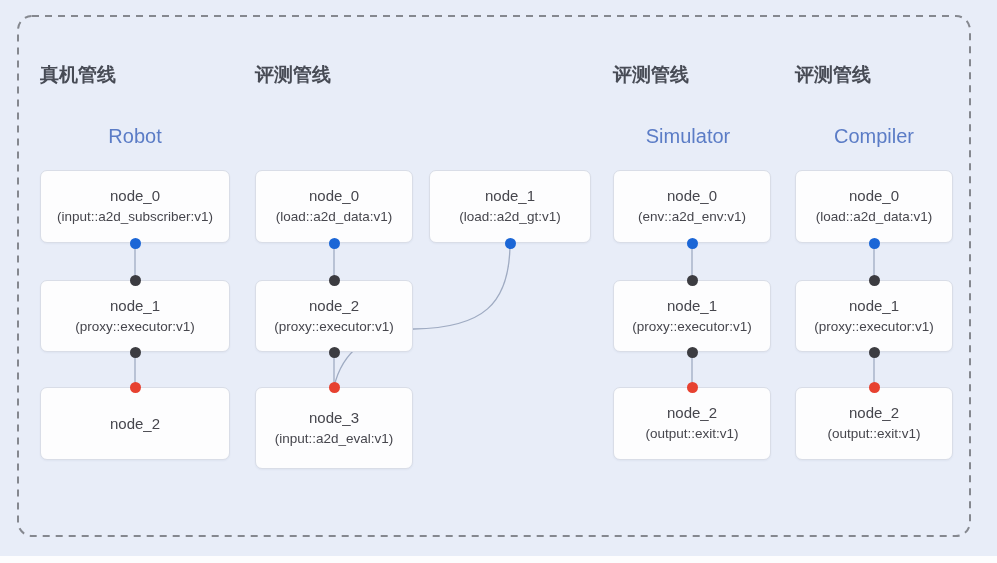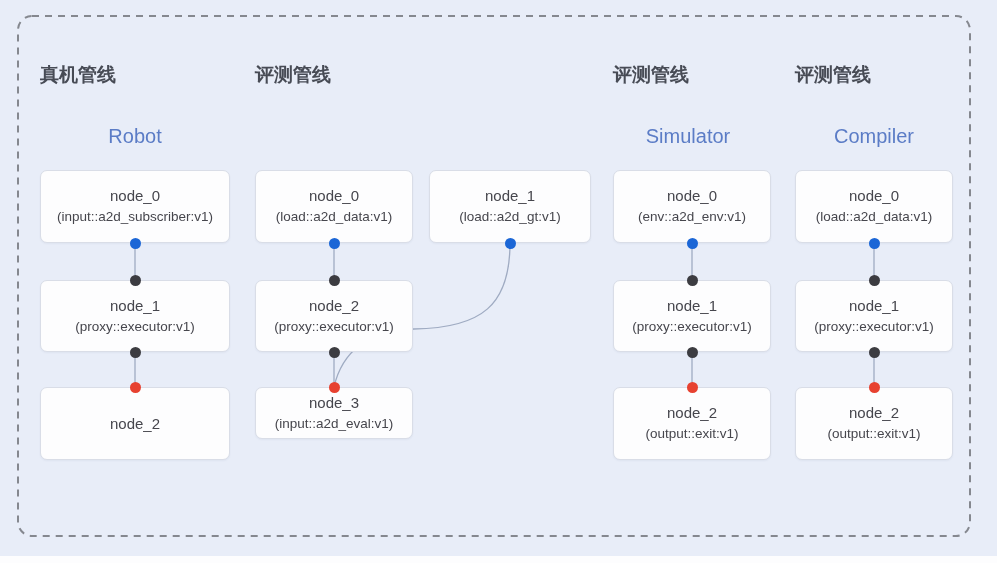--- a/index.html
+++ b/index.html
@@ -105,21 +105,21 @@
     <div class="node-detail">(load::a2d_data:v1)</div>
   </div>
   <div class="node" style="left:429px;top:170px;width:162px;height:73px">
     <div class="node-name">node_1</div>
     <div class="node-detail">(load::a2d_gt:v1)</div>
   </div>
   <div class="node" style="left:255px;top:280px;width:158px;height:72px">
     <div class="node-name">node_2</div>
     <div class="node-detail">(proxy::executor:v1)</div>
   </div>
-  <div class="node" style="left:255px;top:387px;width:158px;height:52px">
+  <div class="node" style="left:255px;top:387px;width:158px;height:82px">
     <div class="node-name">node_3</div>
     <div class="node-detail">(input::a2d_eval:v1)</div>
   </div>
 
   <div class="node" style="left:613px;top:170px;width:158px;height:73px">
     <div class="node-name">node_0</div>
     <div class="node-detail">(env::a2d_env:v1)</div>
   </div>
   <div class="node" style="left:613px;top:280px;width:158px;height:72px">
     <div class="node-name">node_1</div>

